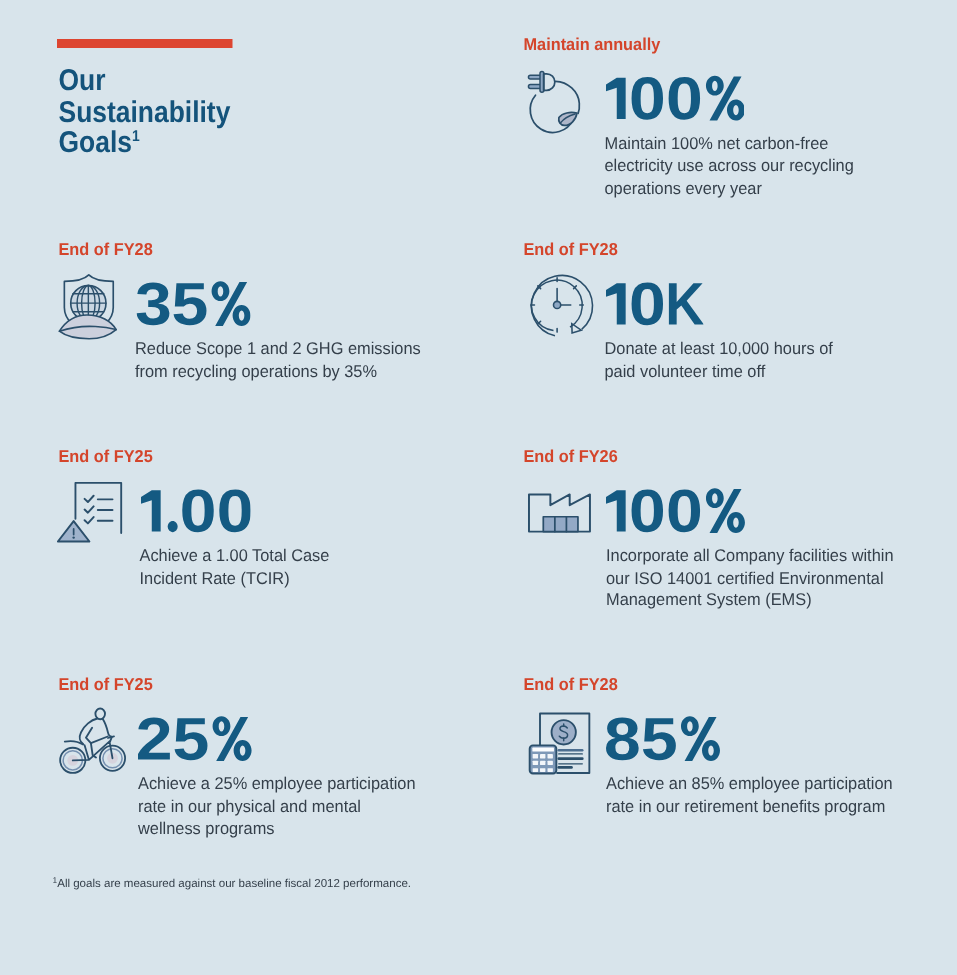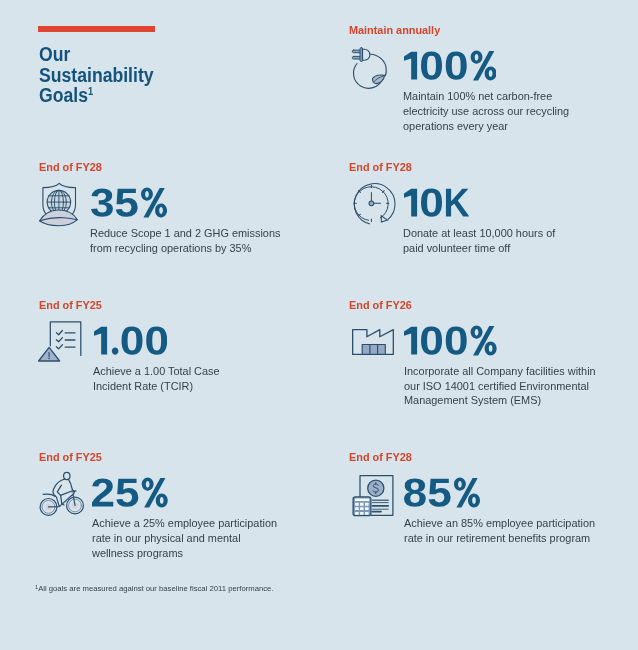--- a/index.html
+++ b/index.html
@@ -231,14 +231,14 @@
     </div>
   <div class="abs bignum" style="left:404.1px;top:476.9px;" aria-label="85%">
       <svg width="75.99" height="31.19" viewBox="5.28 -6.5 275.32 113" fill="currentColor">
         <path d="M78.9 71.8Q78.9 85.9 68.7 93.6Q58.5 101.4 39.5 101.4Q20.7 101.4 10.3 93.7Q0.0 85.9 0.0 72.0Q0.0 62.4 6.1 55.8Q12.2 49.3 22.4 47.7V47.4Q13.5 45.6 8.0 39.4Q2.6 33.1 2.6 25.0Q2.6 12.7 12.1 5.6Q21.7 -1.5 39.2 -1.5Q57.1 -1.5 66.6 5.4Q76.2 12.3 76.2 25.1Q76.2 33.3 70.8 39.5Q65.3 45.6 56.2 47.3V47.6Q66.8 49.1 72.9 55.5Q78.9 61.8 78.9 71.8ZM53.6 26.2Q53.6 19.1 50.0 15.8Q46.5 12.5 39.2 12.5Q25.0 12.5 25.0 26.2Q25.0 40.5 39.3 40.5Q46.5 40.5 50.1 37.2Q53.6 33.9 53.6 26.2ZM56.2 70.2Q56.2 54.5 39.0 54.5Q31.1 54.5 26.8 58.6Q22.6 62.7 22.6 70.5Q22.6 79.3 26.8 83.3Q31.0 87.4 39.7 87.4Q48.2 87.4 52.2 83.3Q56.2 79.3 56.2 70.2Z" transform="translate(5.284999999999997,0)"></path>
         <path d="M79.6 66.7Q79.6 82.6 68.7 92.0Q57.8 101.4 38.8 101.4Q22.2 101.4 12.3 94.6Q2.3 87.9 -0.0 75.0L21.9 73.4Q23.7 79.8 28.0 82.7Q32.4 85.6 39.0 85.6Q47.2 85.6 52.1 80.8Q57.0 76.1 57.0 67.1Q57.0 59.3 52.4 54.5Q47.8 49.8 39.5 49.8Q30.4 49.8 24.6 56.3H3.2L7.0 0.0H73.2V14.8H26.9L25.1 40.1Q33.1 33.7 45.0 33.7Q60.7 33.7 70.1 42.6Q79.6 51.5 79.6 66.7Z" transform="translate(94.475,0)"></path>
         <path d="M0.0 19.2C0.0 6.0 9.6 -4.7 21.5 -4.7C33.4 -4.7 43.0 6.0 43.0 19.2C43.0 32.4 33.4 43.1 21.5 43.1C9.6 43.1 0.0 32.4 0.0 19.2ZM14.8 19.8C14.8 26.5 17.8 32.0 21.5 32.0C25.2 32.0 28.2 26.5 28.2 19.8C28.2 13.1 25.2 7.6 21.5 7.6C17.8 7.6 14.8 13.1 14.8 19.8ZM50.8 78.3C50.8 64.3 60.5 52.9 72.5 52.9C84.5 52.9 94.2 64.3 94.2 78.3C94.2 92.3 84.5 103.7 72.5 103.7C60.5 103.7 50.8 92.3 50.8 78.3ZM65.8 78.3C65.8 85.2 68.8 90.8 72.5 90.8C76.2 90.8 79.2 85.2 79.2 78.3C79.2 71.4 76.2 65.8 72.5 65.8C68.8 65.8 65.8 71.4 65.8 78.3ZM8.7 103.7L27.2 103.7L85.9 -2.9L67.4 -2.9Z" transform="translate(186.4,0)"></path>
       </svg>
     </div>
   <div class="abs desc" style="left:403.6px;top:516.2px;width:205px;">Achieve an 85% employee participation rate in our retirement benefits program</div>
 
-  <div class="abs foot"><sup>1</sup><span>All goals are measured against our baseline fiscal 2011 performance.</span></div>
+  <div class="abs foot"><sup>1</sup><span>All goals are measured against our baseline fiscal 2012 performance.</span></div>
 </div>
 
 </body></html>

